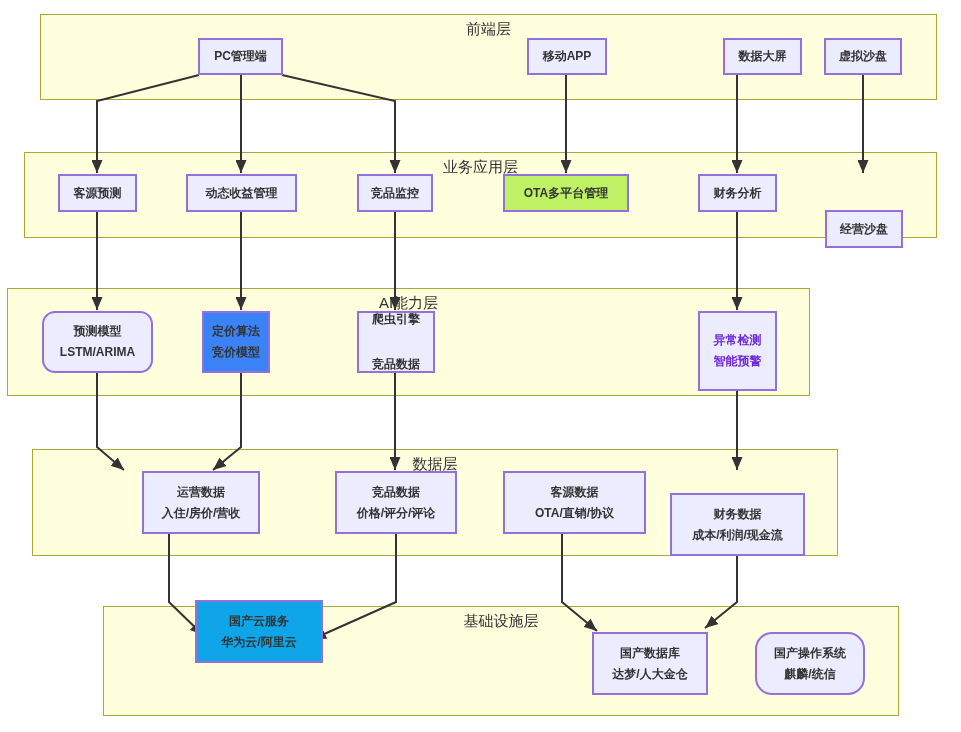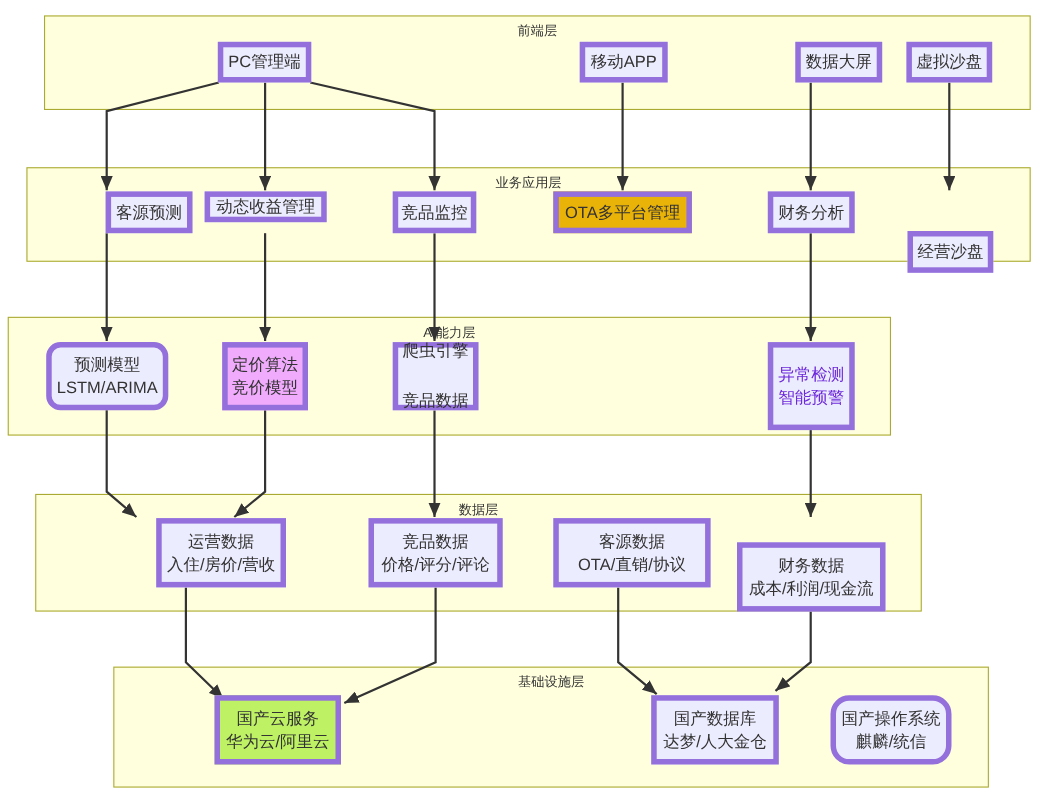--- a/index.html
+++ b/index.html
@@ -7,27 +7,27 @@
     position:relative; width:961px; height:732px; overflow:hidden;
     background:#ffffff; color:#333333;
     font-family:"Liberation Sans","DejaVu Sans",sans-serif;
   }
   .layer {
     position:absolute; box-sizing:border-box;
     background:#ffffde; border:1px solid #aaaa33;
   }
   .layer-label {
     position:absolute; top:5px; left:0; right:0;
-    text-align:center; font-size:12px; color:#333333; white-space:nowrap;
+    text-align:center; font-size:15px; color:#333333; white-space:nowrap;
   }
   .node {
     position:absolute; box-sizing:border-box;
-    background:#ECECFF; border:5px solid #4c1d95;
+    background:#ECECFF; border:2px solid #4c1d95;
     display:flex; flex-direction:column; align-items:center; justify-content:center;
-    font-size:15px; line-height:21px; text-align:center; white-space:nowrap;
+    font-size:12px; line-height:21px; text-align:center; white-space:nowrap;font-weight:bold;
   }
   #edges { position:absolute; left:0; top:0; pointer-events:none; }
   #edges polyline { fill:none; stroke:#333333; stroke-width:2; }
 </style>
 </head>
 <body>
 
 <div id="diagram">
   <div id="layers-root">
       <div class="layer" style="left: 40px; top: 14px; width: 897px; height: 86px; background: rgb(255, 255, 222); border-color: rgb(170, 170, 51);">
@@ -79,43 +79,43 @@
       </div>
       <div class="node" style="left: 527px; top: 38px; width: 80px; height: 37px; background: rgb(236, 236, 255); border-color: rgb(147, 112, 219); color: rgb(51, 51, 51);">
         <div>移动APP</div>
       </div>
       <div class="node" style="left: 698px; top: 38px; width: 79px; height: 37px; background: rgb(236, 236, 255); border-color: rgb(147, 112, 219); color: rgb(51, 51, 51); margin-left: 25px;">
         <div>数据大屏</div>
       </div>
       <div class="node" style="left: 824px; top: 38px; width: 78px; height: 37px; background: rgb(236, 236, 255); border-color: rgb(147, 112, 219); color: rgb(51, 51, 51);">
         <div>虚拟沙盘</div>
       </div>
-      <div class="node" style="left: 58px; top: 174px; width: 79px; height: 38px; background: rgb(236, 236, 255); border-color: rgb(147, 112, 219); color: rgb(51, 51, 51); margin-left: 38px;">
+      <div class="node" style="left: 58px; top: 174px; width: 79px; height: 38px; background: rgb(236, 236, 255); border-color: rgb(147, 112, 219); color: rgb(51, 51, 51);">
         <div>客源预测</div>
       </div>
-      <div class="node" style="left: 186px; top: 174px; width: 111px; height: 28px; background: rgb(236, 236, 255); border-color: rgb(147, 112, 219); color: rgb(51, 51, 51);">
+      <div class="node" style="left: 186px; top: 174px; width: 111px; height: 38px; background: rgb(236, 236, 255); border-color: rgb(147, 112, 219); color: rgb(51, 51, 51);">
         <div>动态收益管理</div>
       </div>
       <div class="node" style="left: 357px; top: 174px; width: 76px; height: 38px; background: rgb(236, 236, 255); border-color: rgb(147, 112, 219); color: rgb(51, 51, 51);">
         <div>竞品监控</div>
       </div>
-      <div class="node" style="left: 503px; top: 174px; width: 126px; height: 38px; background: #eab308; border-color: rgb(147, 112, 219); color: rgb(51, 51, 51);">
+      <div class="node" style="left: 503px; top: 174px; width: 126px; height: 38px; background: #bef264; border-color: rgb(147, 112, 219); color: rgb(51, 51, 51);">
         <div>OTA多平台管理</div>
       </div>
       <div class="node" style="left: 698px; top: 174px; width: 79px; height: 38px; background: rgb(236, 236, 255); border-color: rgb(147, 112, 219); color: rgb(51, 51, 51);">
         <div>财务分析</div>
       </div>
       <div class="node" style="left: 825px; top: 174px; width: 78px; height: 38px; background: rgb(236, 236, 255); border-color: rgb(147, 112, 219); color: rgb(51, 51, 51); margin-top: 36px;">
         <div>经营沙盘</div>
       </div>
       <div class="node" style="left: 42px; top: 311px; width: 111px; height: 62px; background: rgb(236, 236, 255); border-color: rgb(147, 112, 219); color: rgb(51, 51, 51); border-radius: 13px;">
         <div>预测模型</div>
         <div>LSTM/ARIMA</div>
       </div>
-      <div class="node" style="left: 202px; top: 311px; width: 78px; height: 62px; background: #f0abfc; border-color: rgb(147, 112, 219); color: rgb(51, 51, 51);">
+      <div class="node" style="left: 202px; top: 311px; width: 68px; height: 62px; background: #3b82f6; border-color: rgb(147, 112, 219); color: rgb(51, 51, 51);">
         <div>定价算法</div>
         <div>竞价模型</div>
       </div>
       <div class="node" style="left: 357px; top: 311px; width: 78px; height: 62px; background: rgb(236, 236, 255); border-color: rgb(147, 112, 219); color: rgb(51, 51, 51); gap: 24px;">
         <div>爬虫引擎</div>
         <div>竞品数据</div>
       </div>
       <div class="node" style="left: 698px; top: 311px; width: 79px; height: 80px; background: rgb(236, 236, 255); border-color: rgb(147, 112, 219); color: #6d28d9;">
         <div>异常检测</div>
         <div>智能预警</div>
@@ -129,21 +129,21 @@
         <div>价格/评分/评论</div>
       </div>
       <div class="node" style="left: 503px; top: 471px; width: 143px; height: 63px; background: rgb(236, 236, 255); border-color: rgb(147, 112, 219); color: rgb(51, 51, 51);">
         <div>客源数据</div>
         <div>OTA/直销/协议</div>
       </div>
       <div class="node" style="left: 670px; top: 493px; width: 135px; height: 63px; background: rgb(236, 236, 255); border-color: rgb(147, 112, 219); color: rgb(51, 51, 51);">
         <div>财务数据</div>
         <div>成本/利润/现金流</div>
       </div>
-      <div class="node" style="left: 195px; top: 632px; width: 115px; height: 63px; background: #bef264; border-color: rgb(147, 112, 219); color: rgb(51, 51, 51);">
+      <div class="node" style="left: 195px; top: 600px; width: 128px; height: 63px; background: #0ea5e9; border-color: rgb(147, 112, 219); color: rgb(51, 51, 51);">
         <div>国产云服务</div>
         <div>华为云/阿里云</div>
       </div>
       <div class="node" style="left: 592px; top: 632px; width: 116px; height: 63px; background: rgb(236, 236, 255); border-color: rgb(147, 112, 219); color: rgb(51, 51, 51);">
         <div>国产数据库</div>
         <div>达梦/人大金仓</div>
       </div>
       <div class="node" style="left: 755px; top: 632px; width: 110px; height: 63px; background: rgb(236, 236, 255); border-color: rgb(147, 112, 219); color: rgb(51, 51, 51); border-radius: 17px;">
         <div>国产操作系统</div>
         <div>麒麟/统信</div>

